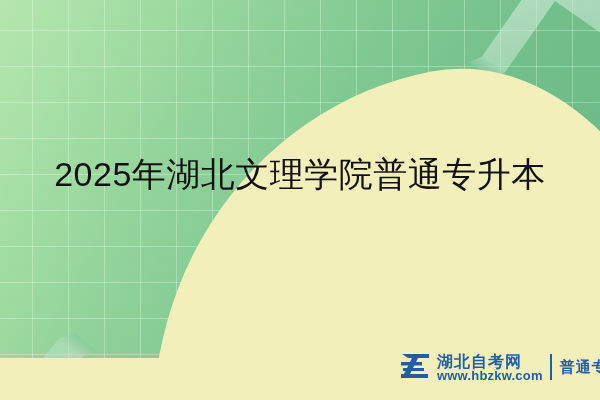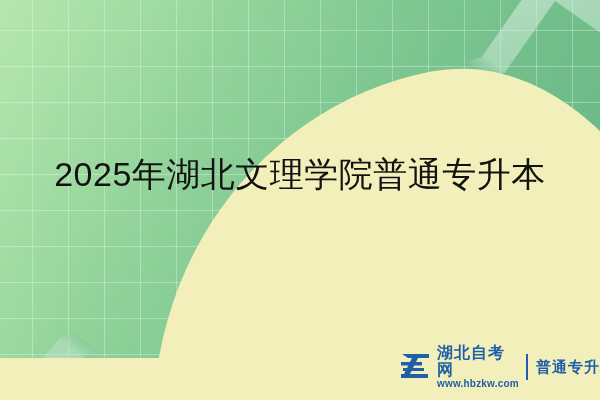--- a/index.html
+++ b/index.html
@@ -127,21 +127,21 @@
   }
   #logo-name {
     font-size: 16px;
     font-weight: bold;
     color: #1f5fa8;
     line-height: 17px;
     letter-spacing: 1px;
     font-family: "DejaVu Sans", "Liberation Sans", sans-serif;
   }
   #logo-url {
-    font-size: 10px;
+    font-size: 13px;
     font-weight: bold;
     color: #1f5fa8;
     line-height: 12px;
     letter-spacing: 0.2px;
     font-family: "Liberation Sans", sans-serif;
   }
   #logo-divider {
     width: 2px;
     height: 26px;
     background: #1f5fa8;

